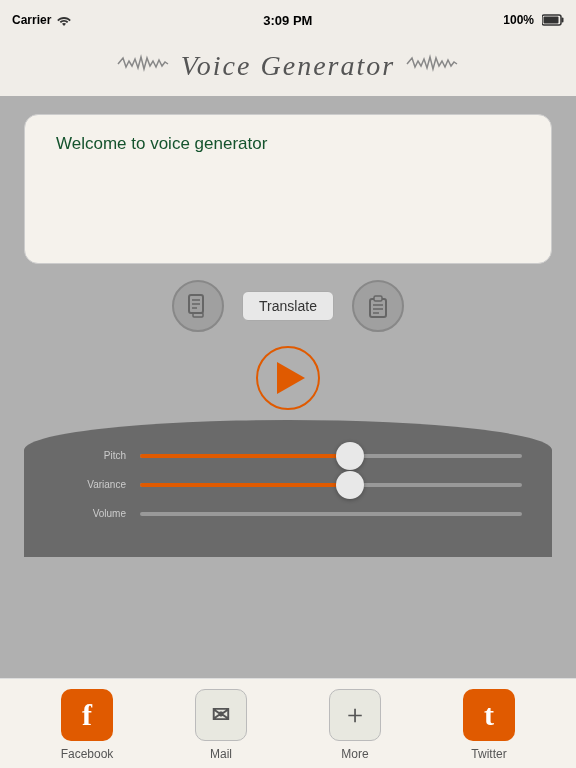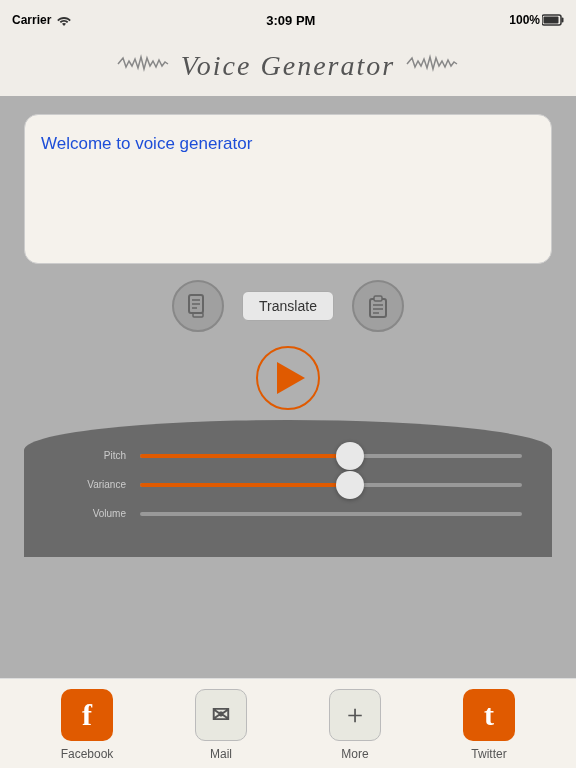--- a/index.html
+++ b/index.html
@@ -18,21 +18,21 @@
       justify-content: space-between;
       align-items: center;
       padding: 20px 12px;
       height: 28px;
       background: #f0ede8;
       font-size: 12px;
       font-weight: 600;
     }
     .status-left { display: flex; align-items: center; gap: 5px; }
     .status-center { font-size: 13px; font-weight: 600; }
-    .status-right { display: flex; align-items: center; gap: 2px; font-size: 12px; }
+    .status-right { display: flex; align-items: center; gap: 8px; font-size: 12px; }
 
     
     .header {
       background: #f0ede8;
       display: flex;
       align-items: center;
       justify-content: center;
       padding: 10px 0 14px;
       gap: 10px;
     }
@@ -61,22 +61,23 @@
     .text-area-wrapper {
       background: #f5f2ec;
       border-radius: 14px;
       padding: 16px;
       margin-bottom: 16px;
       min-height: 150px;
       border: 1px solid #ccc;
     }
     .text-area-content {
       font-size: 17px;
-      color: #1d4ed8;
+      color: #14532d;
       line-height: 1.5;
+      margin-left: 15px;
     }
     .control-line {
       height: 2px;
       background: #888;
       flex: 1;
       max-width: 80px;
     }
     .icon-btn {
       width: 52px;
       height: 52px;

